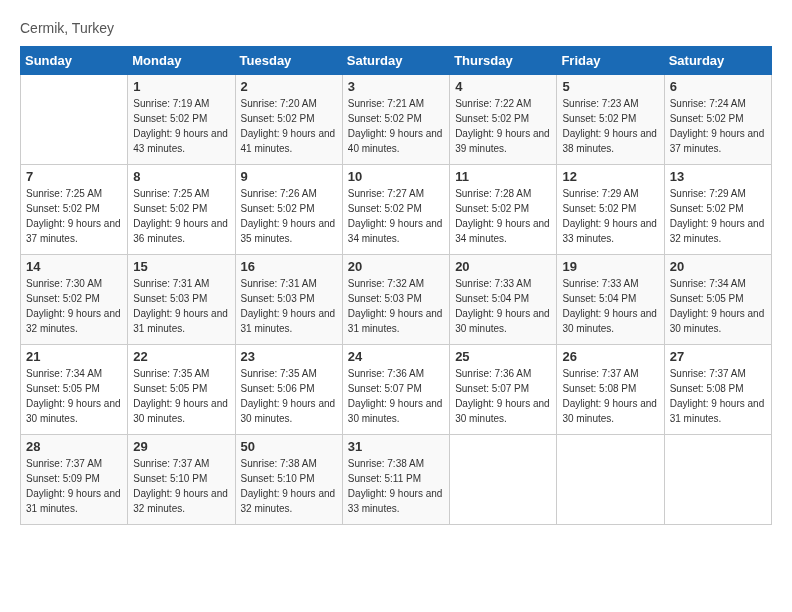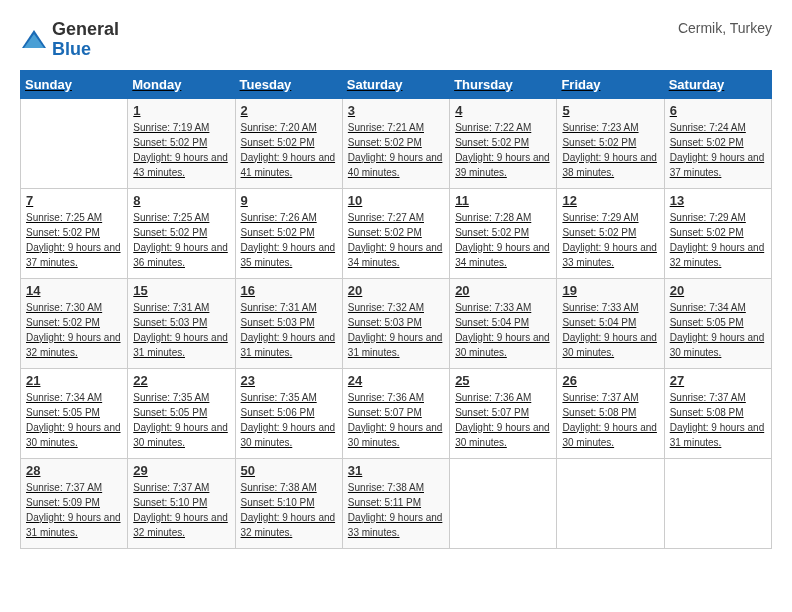--- a/index.html
+++ b/index.html
@@ -49,21 +49,20 @@
       color: #222;
     }
     .location {
       font-size: 14px;
       color: #555;
     }
     table {
       width: 100%;
       border-collapse: collapse;
       table-layout: fixed;
-      text-decoration: underline;
     }
     thead tr th {
       background-color: #1a6ab5;
       color: #fff;
       font-size: 13px;
       font-weight: bold;
       padding: 6px 4px;
       text-align: left;
       border: 1px solid #1a6ab5;
     }
@@ -92,30 +91,20 @@
       margin-top: 16px;
     }
     .empty-cell {
       background: #fff !important;
     }
   </style>
 </head>
 <body>
 
 <div class="header">
-  <div class="logo">
-    <svg class="logo-icon" viewBox="0 0 28 28" xmlns="http://www.w3.org/2000/svg">
-      <polygon points="14,4 26,22 2,22" fill="#1a6ab5"></polygon>
-      <polygon points="14,8 24,22 4,22" fill="#4a9fd5"></polygon>
-    </svg>
-    <div class="logo-text">
-      <span class="logo-general">General</span>
-      <span class="logo-blue">Blue</span>
-    </div>
-  </div>
   <div class="title-block">
     <div class="location">Cermik, Turkey</div>
   </div>
 </div>
 
 <table>
   <thead>
     <tr>
     <th>Sunday</th>
         <th>Monday</th>

